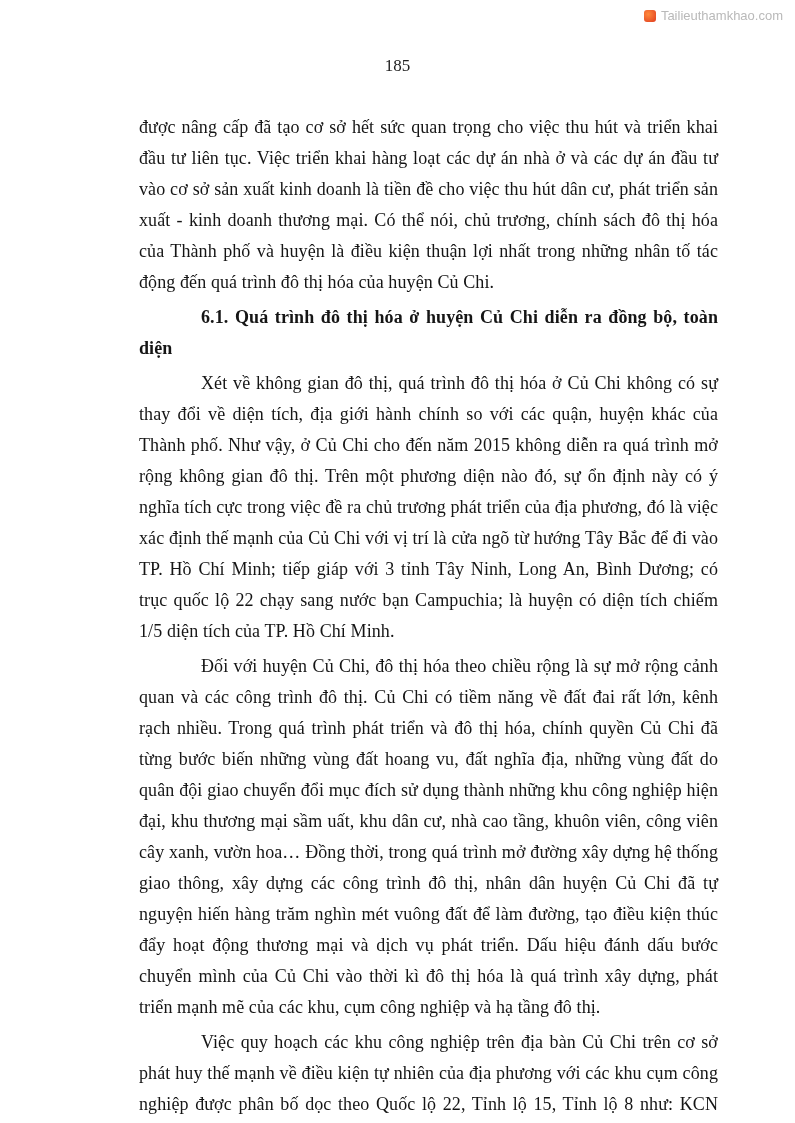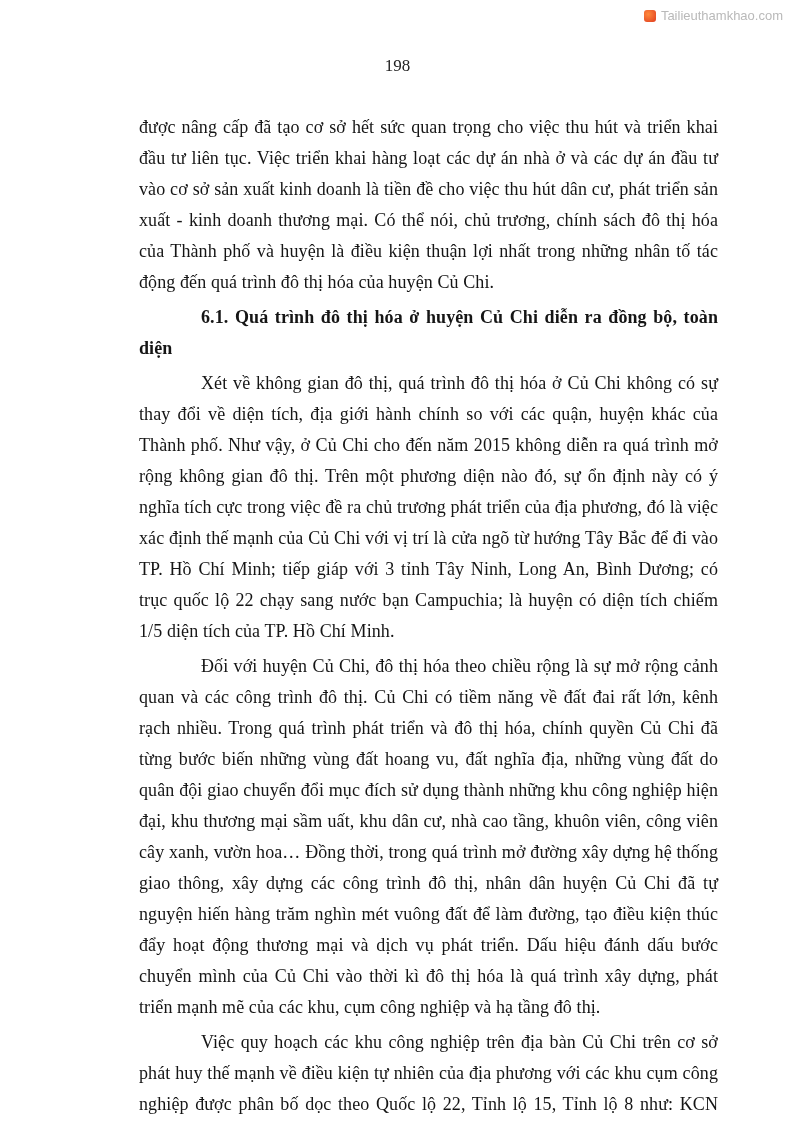--- a/index.html
+++ b/index.html
@@ -71,21 +71,21 @@
 </head>
 <body>
 
 <div class="page">
 
   <a class="watermark">
     <span class="wm-icon"></span>
     <span>Tailieuthamkhao.com</span>
   </a>
 
-  <div class="page-number">198</div>
+  <div class="page-number">185</div>
 
   <div class="content">
     <p>được nâng cấp đã tạo cơ sở hết sức quan trọng cho việc thu hút và triển khai đầu tư liên tục. Việc triển khai hàng loạt các dự án nhà ở và các dự án đầu tư vào cơ sở sản xuất kinh doanh là tiền đề cho việc thu hút dân cư, phát triển sản xuất - kinh doanh thương mại. Có thể nói, chủ trương, chính sách đô thị hóa của Thành phố và huyện là điều kiện thuận lợi nhất trong những nhân tố tác động đến quá trình đô thị hóa của huyện Củ Chi.</p>
     <p class="section-heading">6.1. Quá trình đô thị hóa ở huyện Củ Chi diễn ra đồng bộ, toàn diện</p>
     <p class="para-indent">Xét về không gian đô thị, quá trình đô thị hóa ở Củ Chi không có sự thay đổi về diện tích, địa giới hành chính so với các quận, huyện khác của Thành phố. Như vậy, ở Củ Chi cho đến năm 2015 không diễn ra quá trình mở rộng không gian đô thị. Trên một phương diện nào đó, sự ổn định này có ý nghĩa tích cực trong việc đề ra chủ trương phát triển của địa phương, đó là việc xác định thế mạnh của Củ Chi với vị trí là cửa ngõ từ hướng Tây Bắc để đi vào TP.  Hồ Chí Minh; tiếp giáp với 3 tỉnh Tây Ninh, Long An, Bình Dương; có trục quốc lộ 22 chạy sang nước bạn Campuchia; là huyện có diện tích chiếm 1/5 diện tích của TP. Hồ Chí Minh.</p>
     <p class="para-indent">Đối với huyện Củ Chi, đô thị hóa theo chiều rộng là sự mở rộng cảnh quan và các công trình đô thị. Củ Chi có tiềm năng về đất đai rất lớn, kênh rạch nhiều. Trong quá trình phát triển và đô thị hóa, chính quyền Củ Chi đã từng bước biến những vùng đất hoang vu, đất nghĩa địa, những vùng đất do quân đội giao chuyển đổi mục đích sử dụng thành những khu công nghiệp hiện đại, khu thương mại sầm uất, khu dân cư, nhà cao tầng, khuôn viên, công viên cây xanh, vườn hoa… Đồng thời, trong quá trình mở đường xây dựng hệ thống giao thông, xây dựng các công trình đô thị, nhân dân huyện Củ Chi đã tự nguyện hiến hàng trăm nghìn mét vuông đất để làm đường, tạo điều kiện thúc đẩy hoạt động thương mại và dịch vụ phát triển. Dấu hiệu đánh dấu bước chuyển mình của Củ Chi vào thời kì đô thị hóa là quá trình xây dựng, phát triển mạnh mẽ của các khu, cụm công nghiệp và hạ tầng đô thị.</p>
     <p class="para-indent">Việc quy hoạch các khu công nghiệp trên địa bàn Củ Chi trên cơ sở phát huy thế mạnh về điều kiện tự nhiên của địa phương với các khu cụm công nghiệp được phân bố dọc theo Quốc lộ 22, Tỉnh lộ 15, Tỉnh lộ 8 như: KCN Tây Bắc Củ Chi, KCN Tân Phú Trung, KCN Tân Quy. Củ Chi là huyện đi đầu trong các huyện ngoại thành của Thành phố trong việc đầu tư hạ tầng đô thị, phục vụ đời sống của người dân. Việc xây dựng cơ sở hạ tầng gắn</p>
   </div>
 
 </div>

